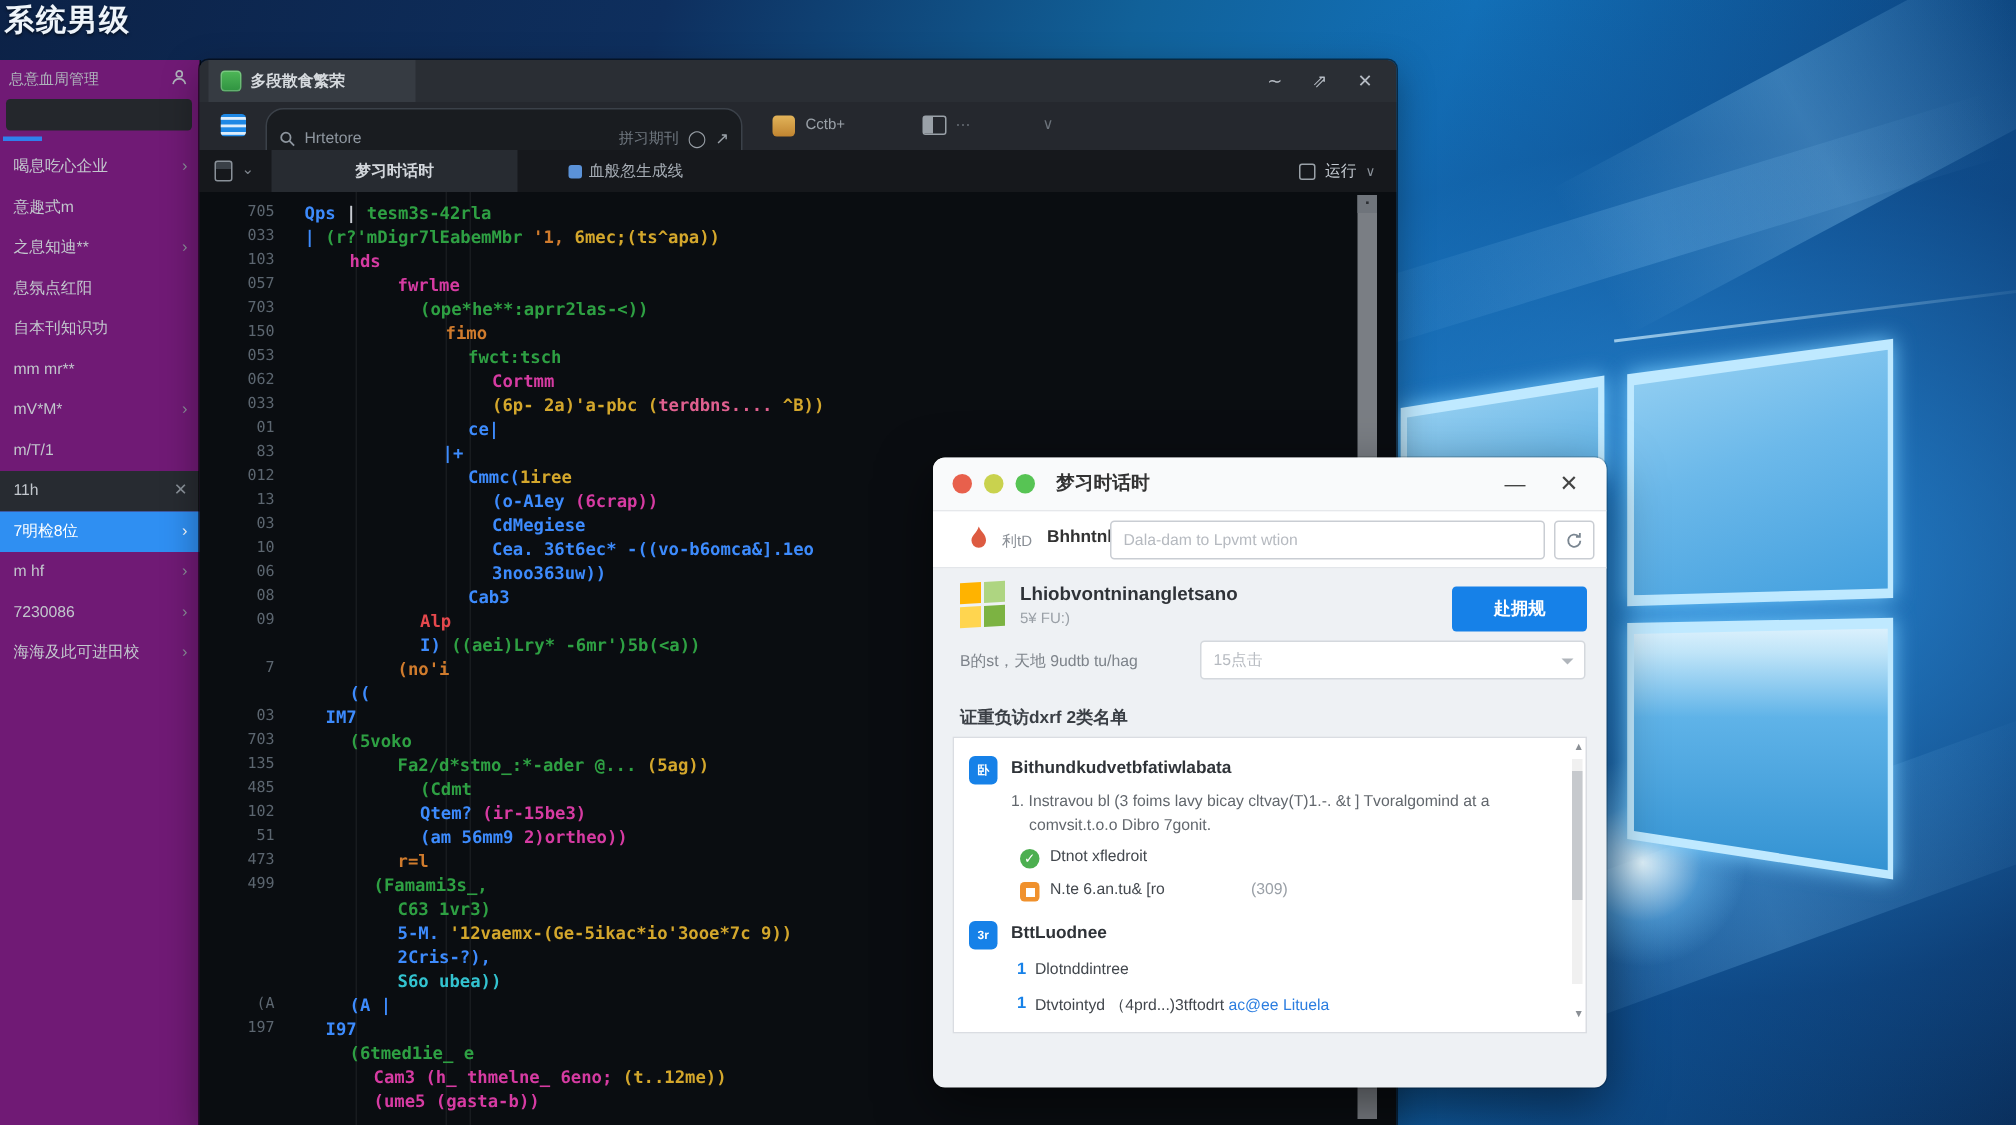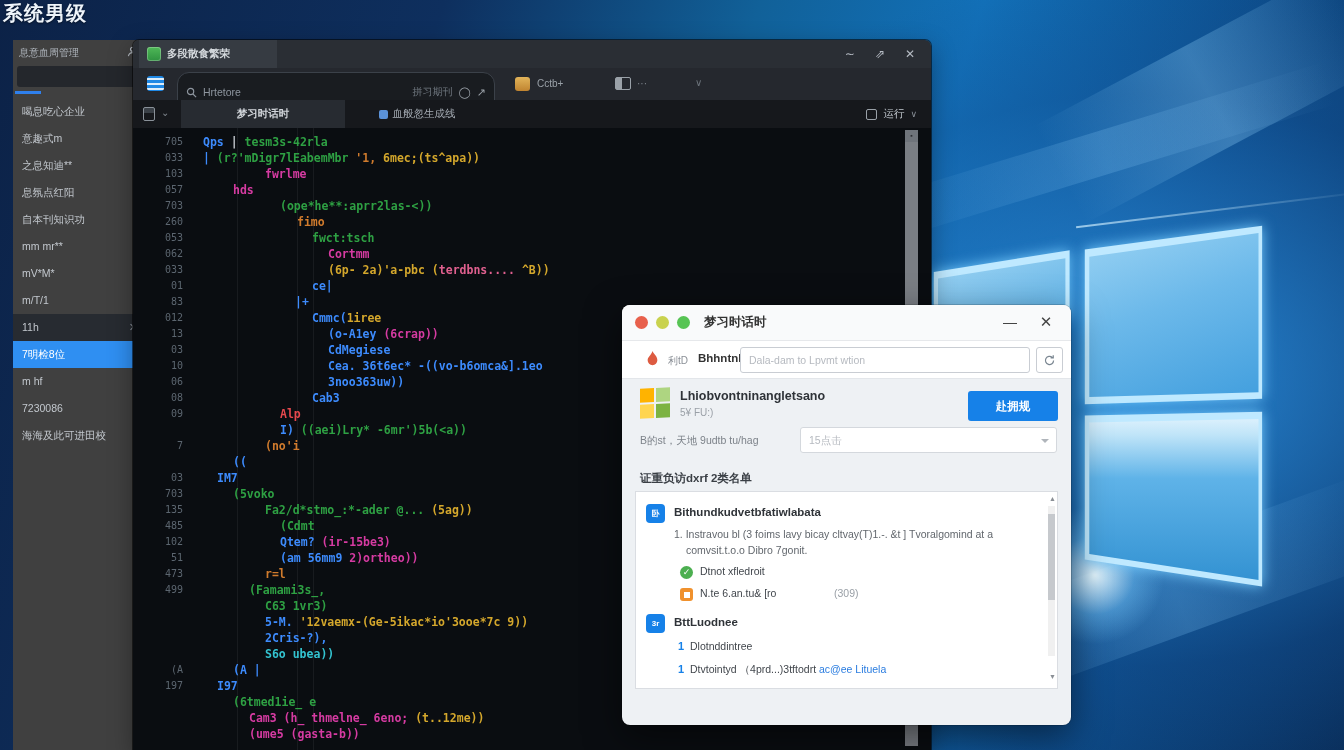--- a/index.html
+++ b/index.html
@@ -32,21 +32,21 @@
   .pane-br .edge { clip-path:polygon(1% 3%, 99.5% 1%, 99.5% 98%, 1% 83%); }
   .pane-br .fill { clip-path:polygon(3.5% 7%, 97.5% 5%, 97.5% 94.5%, 3.5% 80%);
         background:linear-gradient(180deg,#eaf7ff 0%,#bfe4f8 14%,#5fb3e8 38%,#2f8fd0 100%); }
   .pane-tl { left:931px; top:246px; width:140px; height:72px; }
   .pane-tl .edge { clip-path:polygon(2% 36%, 99% 6%, 99% 100%, 2% 100%); }
   .pane-tl .fill { clip-path:polygon(5% 45%, 96% 17%, 96% 100%, 5% 100%);
         background:linear-gradient(160deg,#a7d9f5 0%,#5cb0e5 100%); }
   .desk-heading { position:absolute; left:3px; top:0px; font-size:20px; font-weight:700; color:#eef4fa;
         letter-spacing:1px; text-shadow:0 1px 2px rgba(0,0,0,.5); z-index:5; }
   
-  .sidebar { position:absolute; left:13px; top:40px; width:133px; height:710px; background:#404040; z-index:10;
+  .sidebar { position:absolute; left:0; top:40px; width:133px; height:710px; background:#701a75; z-index:10;
         box-shadow:1px 0 0 rgba(0,0,0,.6); color:#c2c7cd; }
   .sb-head { position:relative; height:24px; padding:6px 8px 0 6px; font-size:10px; color:#aeb4bb; }
   .sb-person { position:absolute; right:8px; top:6px; }
   .sb-search { position:absolute; left:4px; top:26px; width:124px; height:21px; background:#24272c; border-radius:3px; }
   .sb-underline { position:absolute; left:2px; top:51px; width:26px; height:3px; background:#2f80ed; }
   .sb-nav { position:absolute; left:0; top:58px; width:133px; }
   .snav { position:relative; height:27px; line-height:27px; padding:0 9px; font-size:10.5px; color:#c2c7cd;
         white-space:nowrap; overflow:hidden; }
   .snav .chev { position:absolute; right:8px; top:0; color:#8a9199; font-size:11px; }
   .snav.closerow { background:#272b31; }
@@ -257,21 +257,21 @@
   <div class="ed-code">
     <div class="guide" style="left:104px"></div>
     <div class="guide" style="left:164px"></div>
     <div class="guide" style="left:180px"></div>
     <div class="gutter">
         <div class="gnum">705</div>
         <div class="gnum">033</div>
         <div class="gnum">103</div>
         <div class="gnum">057</div>
         <div class="gnum">703</div>
-        <div class="gnum">260</div>
+        <div class="gnum">150</div>
         <div class="gnum">053</div>
         <div class="gnum">062</div>
         <div class="gnum">033</div>
         <div class="gnum">01</div>
         <div class="gnum">83</div>
         <div class="gnum">012</div>
         <div class="gnum">13</div>
         <div class="gnum">03</div>
         <div class="gnum">10</div>
         <div class="gnum">06</div>
@@ -294,22 +294,22 @@
         <div class="gnum"></div>
         <div class="gnum">(A</div>
         <div class="gnum">197</div>
         <div class="gnum"></div>
         <div class="gnum"></div>
         <div class="gnum"></div>
       </div>
     <div class="codelines">
         <div class="cline" style="padding-left: 0px;"><span style="color: rgb(61, 139, 253);">Qps</span><span style="color: rgb(200, 204, 210);"> | </span><span style="color: rgb(46, 160, 67);">tesm3s-42rla</span></div>
         <div class="cline" style="padding-left: 0px;"><span style="color: rgb(61, 139, 253);">| </span><span style="color: rgb(46, 160, 67);">(r?'mDigr7lEabemMbr</span><span style="color: rgb(208, 123, 45);"> '1,</span><span style="color: rgb(212, 167, 44);"> 6mec;(ts^apa))</span></div>
+        <div class="cline" style="padding-left: 30px;"><span style="color: rgb(214, 59, 162);">hds</span></div>
         <div class="cline" style="padding-left: 62px;"><span style="color: rgb(214, 59, 162);">fwrlme</span></div>
-        <div class="cline" style="padding-left: 30px;"><span style="color: rgb(214, 59, 162);">hds</span></div>
         <div class="cline" style="padding-left: 77px;"><span style="color: rgb(46, 160, 67);">(ope*he**:aprr2las-&lt;))</span></div>
         <div class="cline" style="padding-left: 94px;"><span style="color: rgb(208, 123, 45);">fimo</span></div>
         <div class="cline" style="padding-left: 109px;"><span style="color: rgb(46, 160, 67);">fwct:tsch</span></div>
         <div class="cline" style="padding-left: 125px;"><span style="color: rgb(214, 59, 162);">Cortmm</span></div>
         <div class="cline" style="padding-left: 125px;"><span style="color: rgb(212, 167, 44);">(6p- 2a)'a-pbc (</span><span style="color: rgb(224, 96, 143);">terdbns....</span><span style="color: rgb(212, 167, 44);"> ^B))</span></div>
         <div class="cline" style="padding-left: 109px;"><span style="color: rgb(61, 139, 253);">ce|</span></div>
         <div class="cline" style="padding-left: 92px;"><span style="color: rgb(61, 139, 253);">|+</span></div>
         <div class="cline" style="padding-left: 109px;"><span style="color: rgb(61, 139, 253);">Cmmc(</span><span style="color: rgb(212, 167, 44);">1iree</span></div>
         <div class="cline" style="padding-left: 125px;"><span style="color: rgb(61, 139, 253);">(o-A1ey</span><span style="color: rgb(214, 59, 162);"> (6crap))</span></div>
         <div class="cline" style="padding-left: 125px;"><span style="color: rgb(61, 139, 253);">CdMegiese</span></div>

